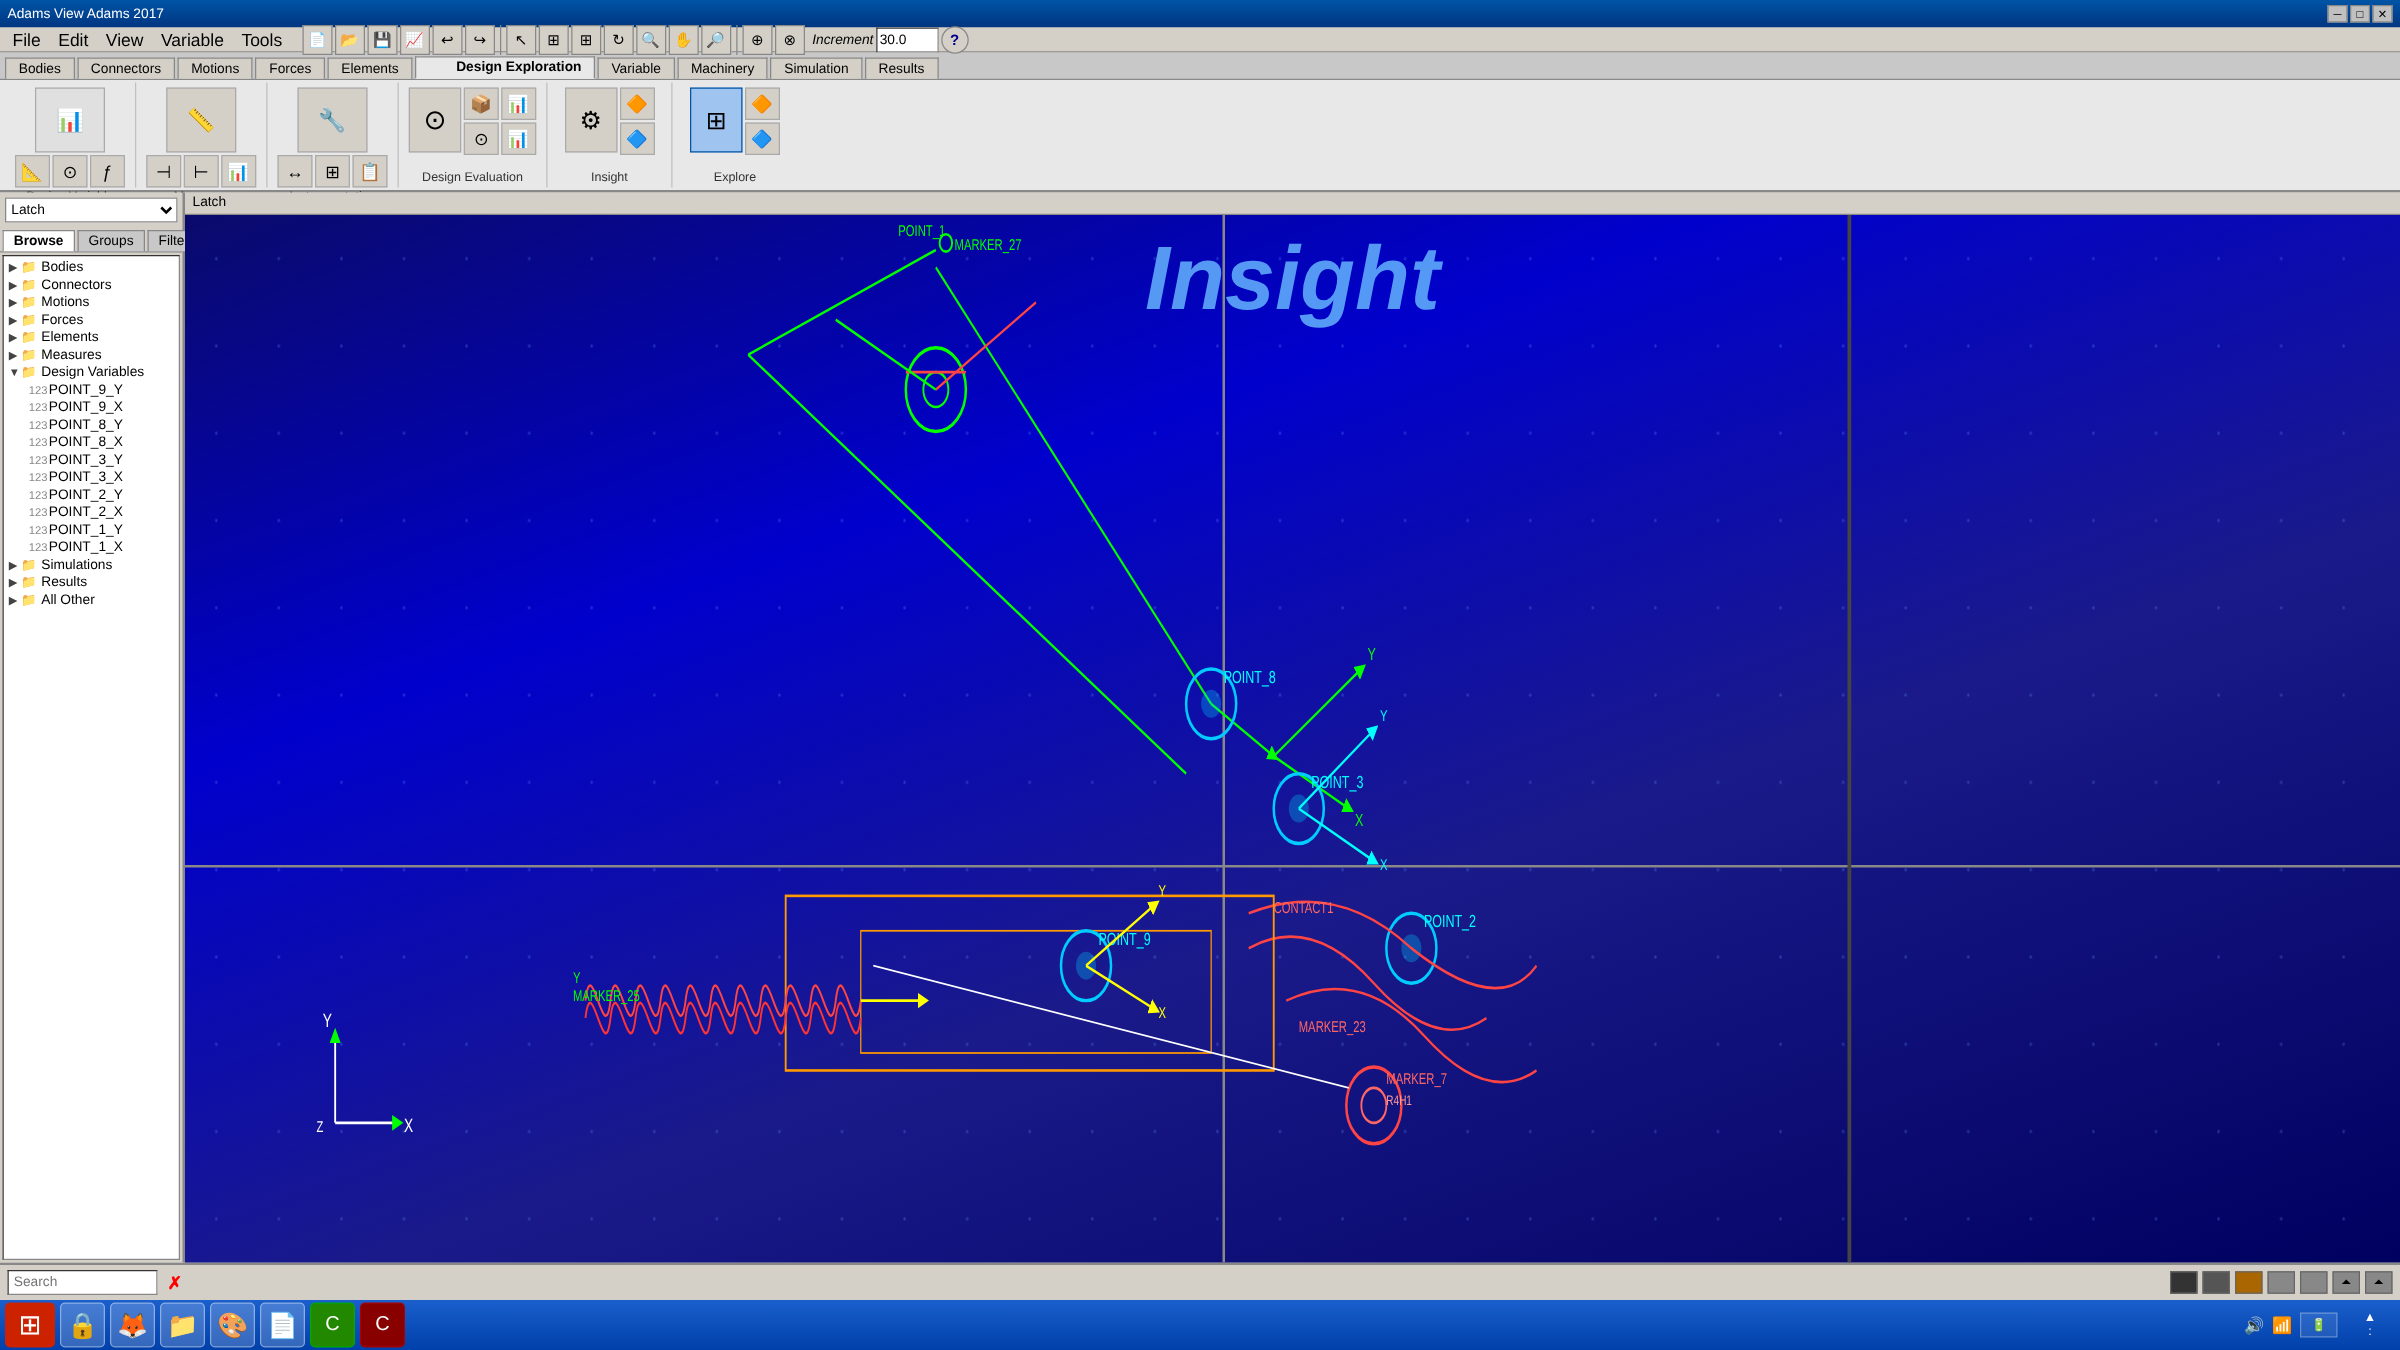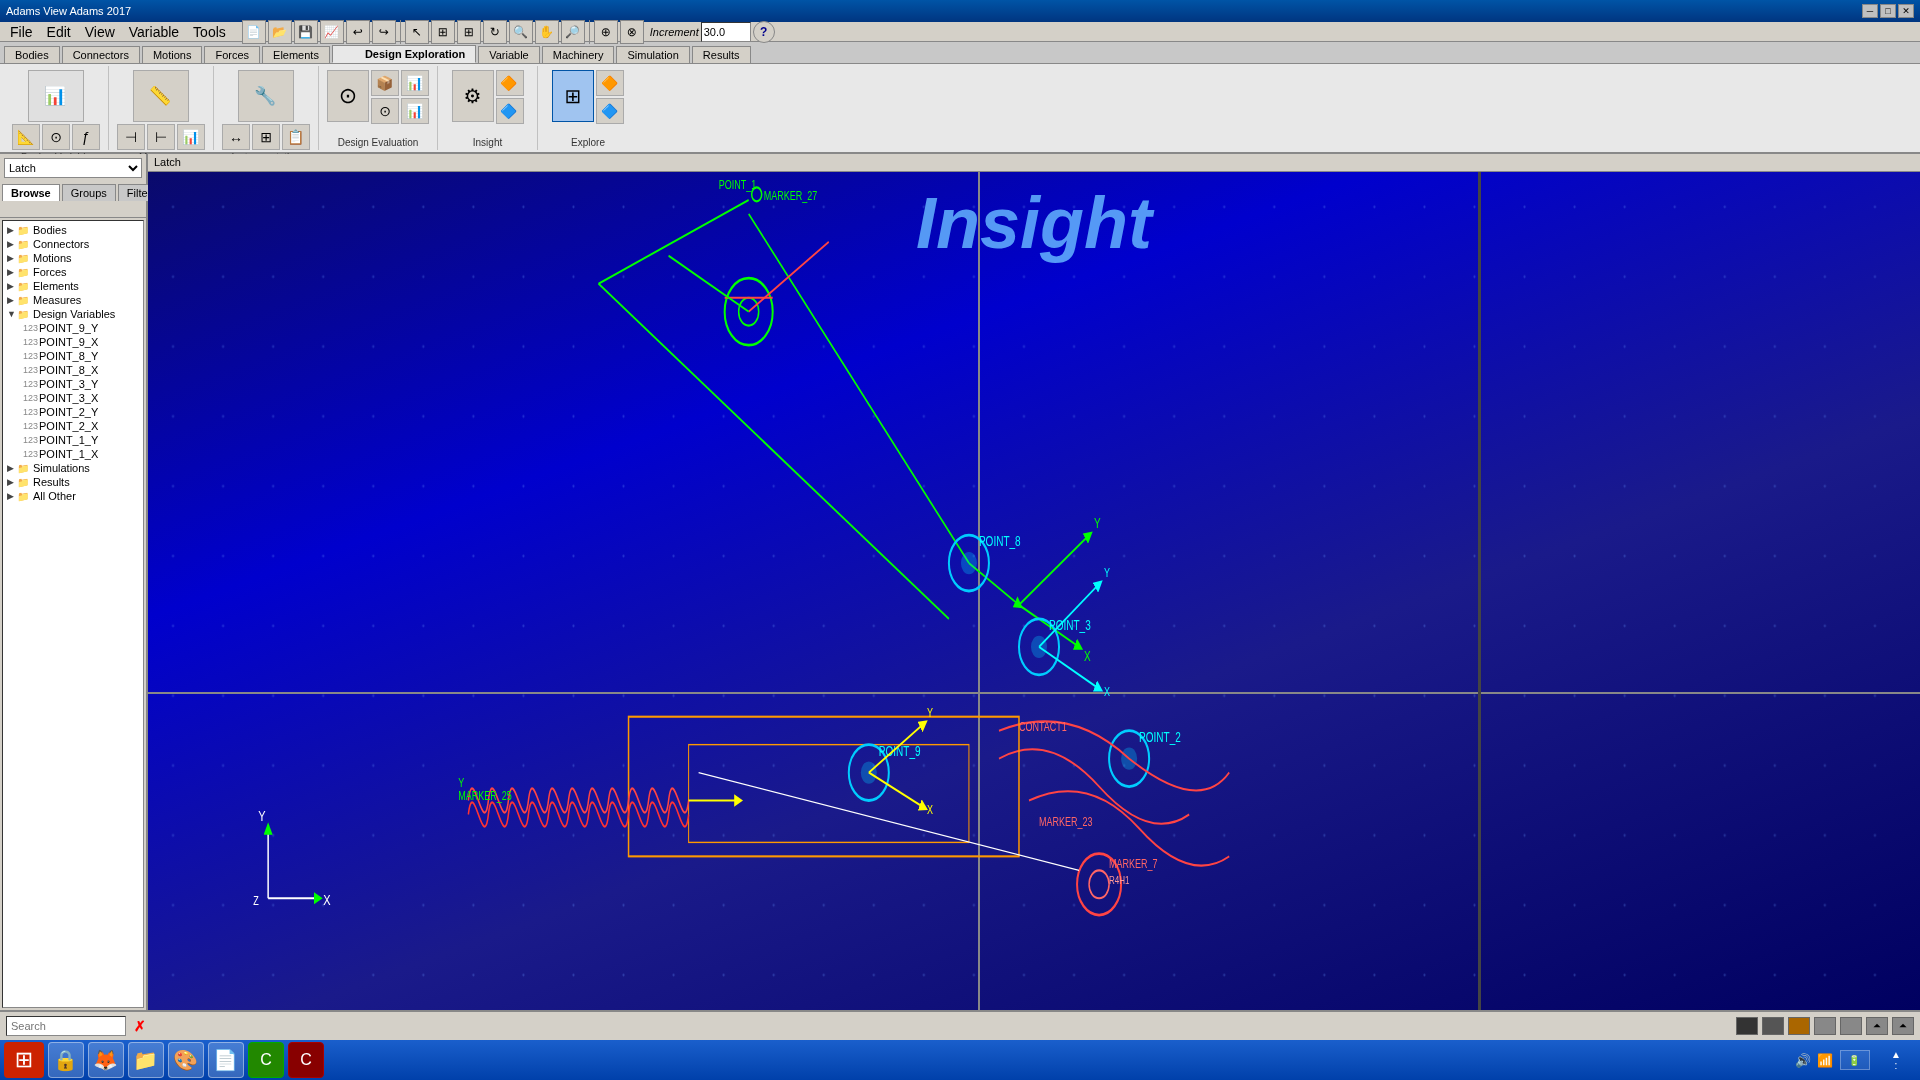--- a/index.html
+++ b/index.html
@@ -154,21 +154,21 @@
     #panel-select {
       flex: 1;
       height: 20px;
       font-size: 11px;
       background: white;
       border: 1px solid #888;
     }
     #panel-tabs {
       display: flex;
       border-bottom: 1px solid #888;
-      padding: 2px 2px 16px 2px;
+      padding: 2px 2px 0 2px;
       gap: 2px;
     }
     .panel-tab {
       padding: 2px 8px;
       font-size: 11px;
       cursor: pointer;
       background: #c8c8c8;
       border: 1px solid #888;
       border-bottom: none;
     }

